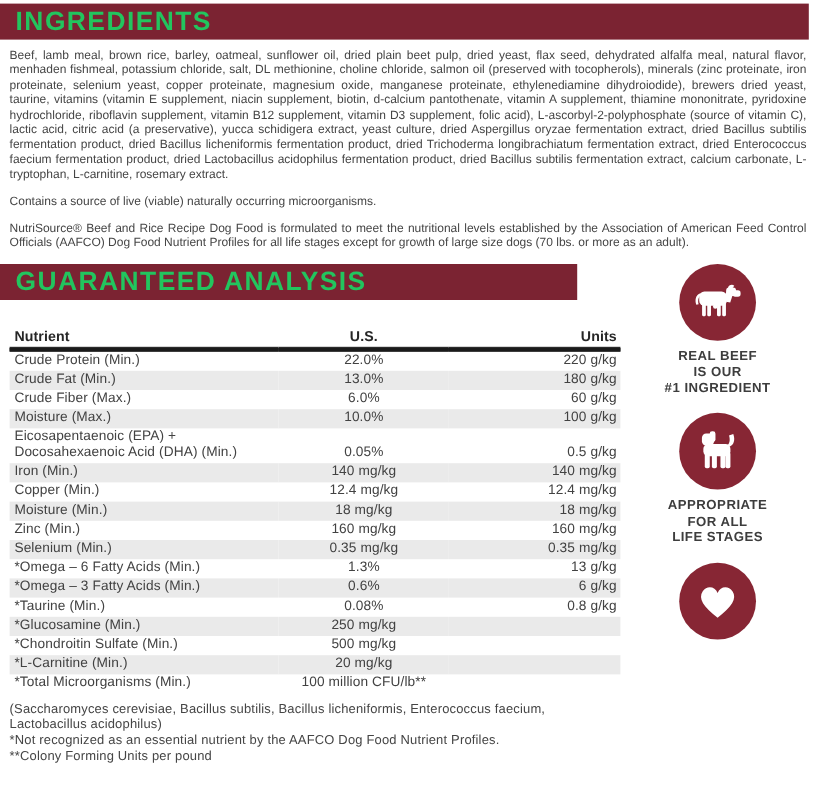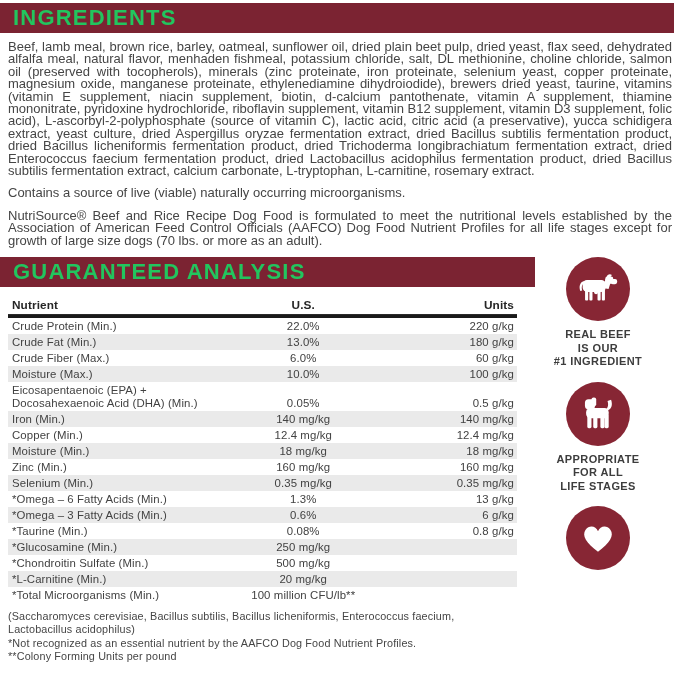--- a/index.html
+++ b/index.html
@@ -15,25 +15,25 @@
     width:679px;height:674px;overflow:hidden;background:#fff;
     font-family:"Liberation Sans",sans-serif;color:var(--text);
   }
   .bar{
     background:var(--bar);color:#22c55e;height:30px;line-height:30px;
     font-weight:700;font-size:22px;letter-spacing:1.2px;padding-left:13px;
     white-space:nowrap;
   }
   .top-bar{margin:3px 5px 0 0;}
   .content{padding:8px 7px 0 8px;}
-  .para{font-size:13px;line-height:12.4px;margin:0 0 10px 0;text-align:justify;}
+  .para{font-size:10px;line-height:12.4px;margin:0 0 10px 0;text-align:justify;}
   .para.no-just{text-align:left;}
   .ga-wrap{display:flex;align-items:flex-start;}
   .ga-main{width:517px;flex:none;}
-  .ga-bar{width:535px;margin-bottom:10px;}
+  .ga-bar{width:481px;margin-bottom:22px;}
   table{
     width:509px;margin-left:8px;border-collapse:collapse;
     font-size:11.4px;line-height:13px;letter-spacing:0.1px;color:#424242;
     table-layout:fixed;
   }
   col.c-nutrient{width:44%;} col.c-us{width:28%;} col.c-metric{width:28%;}
   th{
     font-size:11.8px;font-weight:700;color:#262626;
     padding:2px 0;border-bottom:1.5px solid #2b2b2b;
   }

